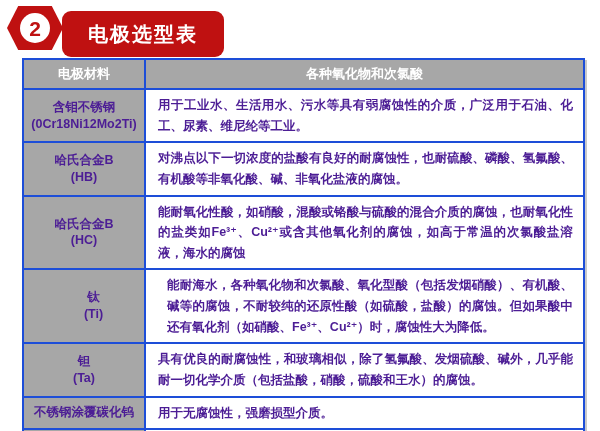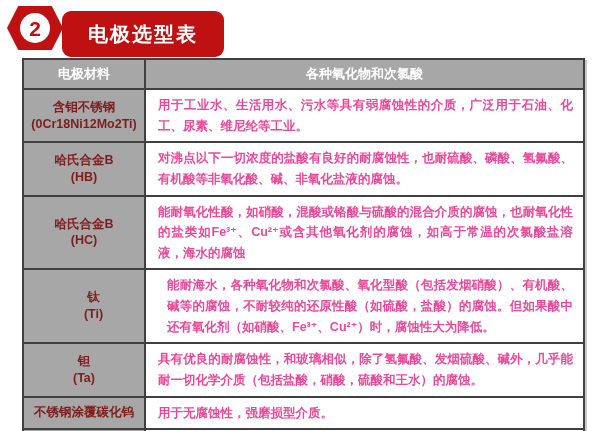--- a/index.html
+++ b/index.html
@@ -41,37 +41,37 @@
 
   
   table.spec {
     position: absolute; left: 22px; top: 58px;
     width: 561px;
     border-collapse: collapse;
     table-layout: fixed;
     box-shadow: 2px 2px 0 #c9c9c9;
   }
   table.spec th, table.spec td {
-    border: 2px solid #404040;
+    border: 2px solid #1d4ed8;
   }
   table.spec th {
     background: #a7a7a7; color: #ffffff;
     font-size: 13px; font-weight: bold;
     height: 30px; text-align: center;
   }
   td.mat {
-    background: #a7a7a7; color: #7f1d1d;
+    background: #a7a7a7; color: #4c1d95;
     font-size: 12.5px; font-weight: bold;
     text-align: center; vertical-align: middle;
     line-height: 1.35; padding: 4px 2px;
   }
   td.mat .mat-sub { display: block; }
   td.mat .mat-sub:empty { display: none; }
   td.desc {
-    background: #ffffff; color: #ec4899;
+    background: #ffffff; color: #4c1d95;
     font-size: 12.5px; font-weight: bold;
     line-height: 1.65; vertical-align: middle;
     padding: 5px 10px 5px 12px;
     text-align: justify;
   }
   tr.r1 td { height: 49px; }
   tr.r2 td { height: 48px; }
   tr.r3 td { height: 64px; }
   tr.r4 td { height: 70px; padding-left: 21px; }
   tr.r5 td { height: 50px; }

